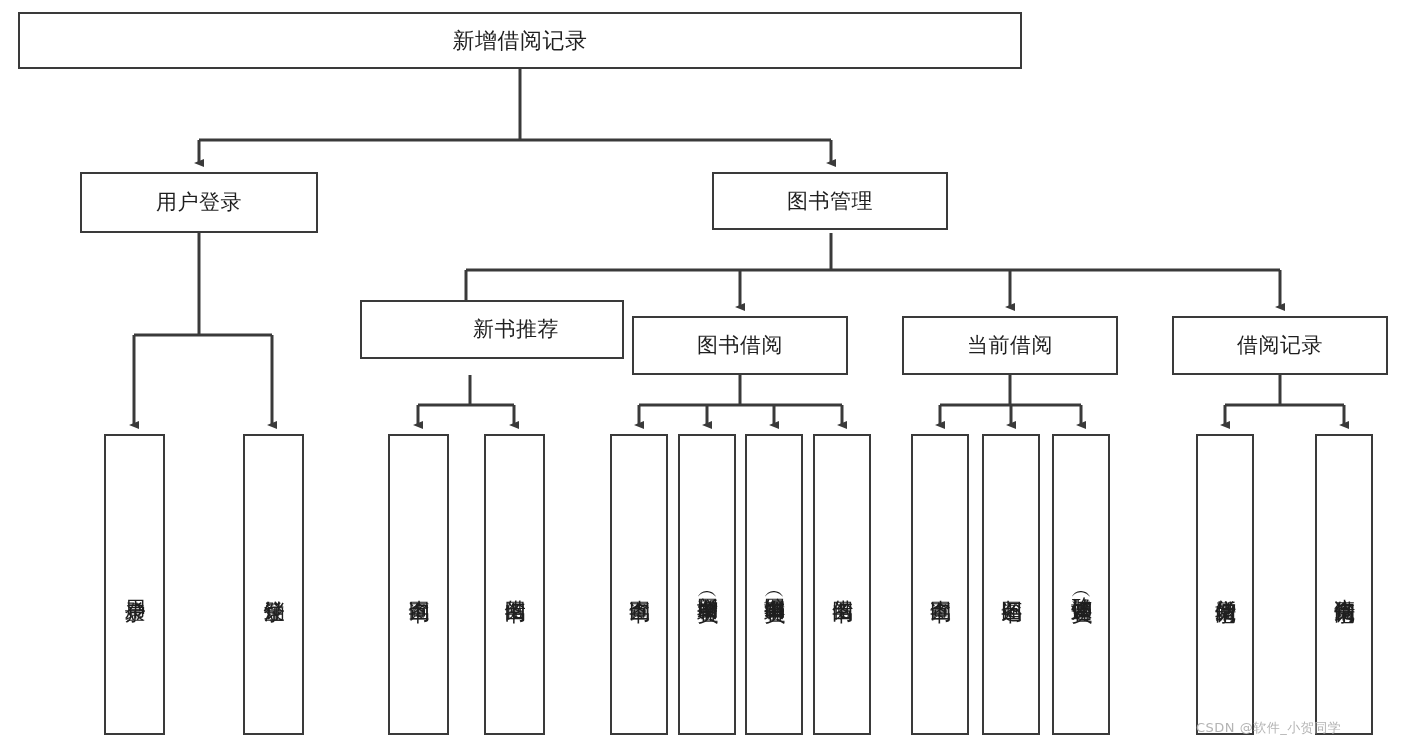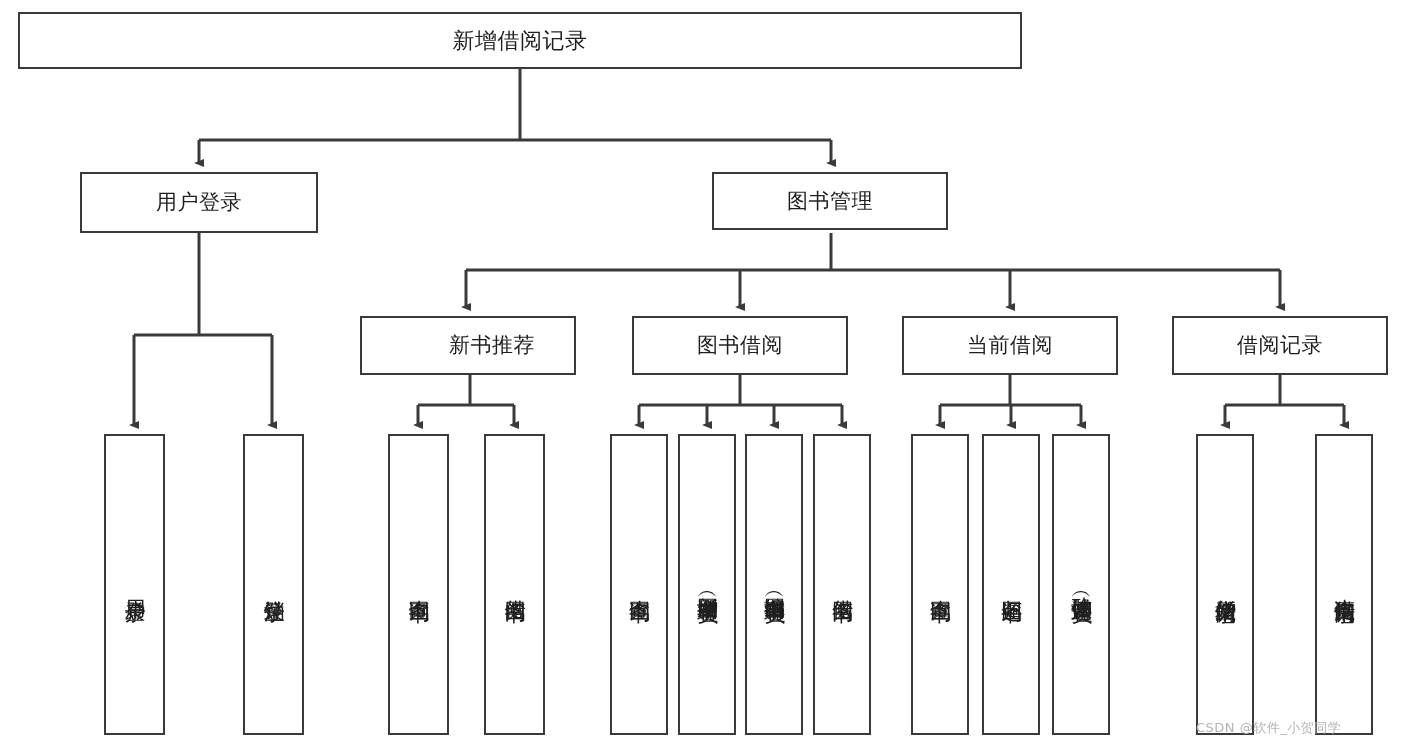--- a/index.html
+++ b/index.html
@@ -112,21 +112,21 @@
       <path d="M1225,405 L1225,425" marker-end="url(#arrow)"></path>
       <path d="M1344,405 L1344,425" marker-end="url(#arrow)"></path>
     </g>
   </svg>
 
   <div class="node horiz root" style="left:18px; top:12px; width:1004px; height:57px;">新增借阅记录</div>
 
   <div class="node horiz" style="left:80px; top:172px; width:238px; height:61px;">用户登录</div>
   <div class="node horiz" style="left:712px; top:172px; width:236px; height:58px;">图书管理</div>
 
-  <div class="node horiz" style="left:360px; top:316px; width:216px; height:59px;padding-left:48px;">新书推荐</div>
+  <div class="node horiz" style="left:360px; top:300px; width:264px; height:59px;padding-left:48px;">新书推荐</div>
   <div class="node horiz" style="left:632px; top:316px; width:216px; height:59px;">图书借阅</div>
   <div class="node horiz" style="left:902px; top:316px; width:216px; height:59px;">当前借阅</div>
   <div class="node horiz" style="left:1172px; top:316px; width:216px; height:59px;">借阅记录</div>
 
   <div class="node vert" style="left:104px; top:434px; width:61px; height:301px;">用户登录</div>
   <div class="node vert" style="left:243px; top:434px; width:61px; height:301px;">注销登录</div>
 
   <div class="node vert" style="left:388px; top:434px; width:61px; height:301px;">查询图书</div>
   <div class="node vert" style="left:484px; top:434px; width:61px; height:301px;">借阅图书</div>
 

